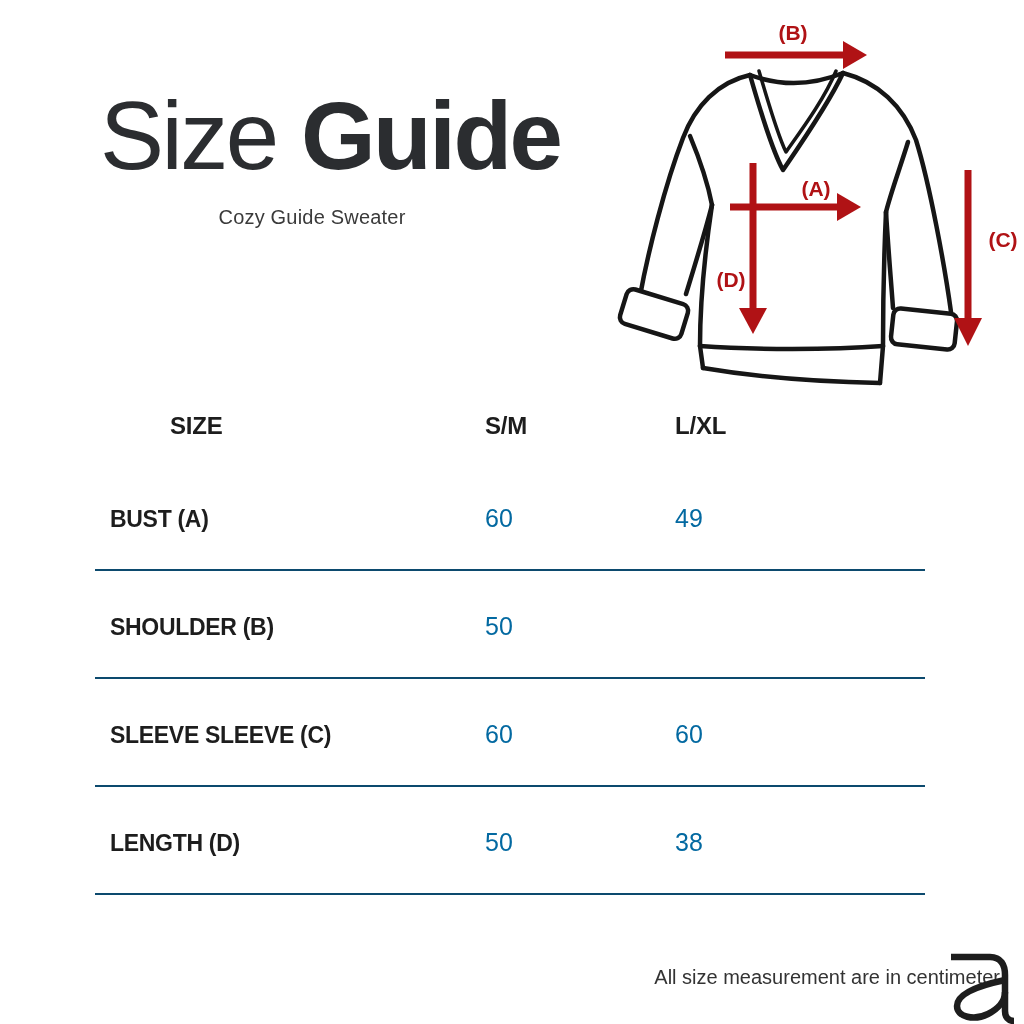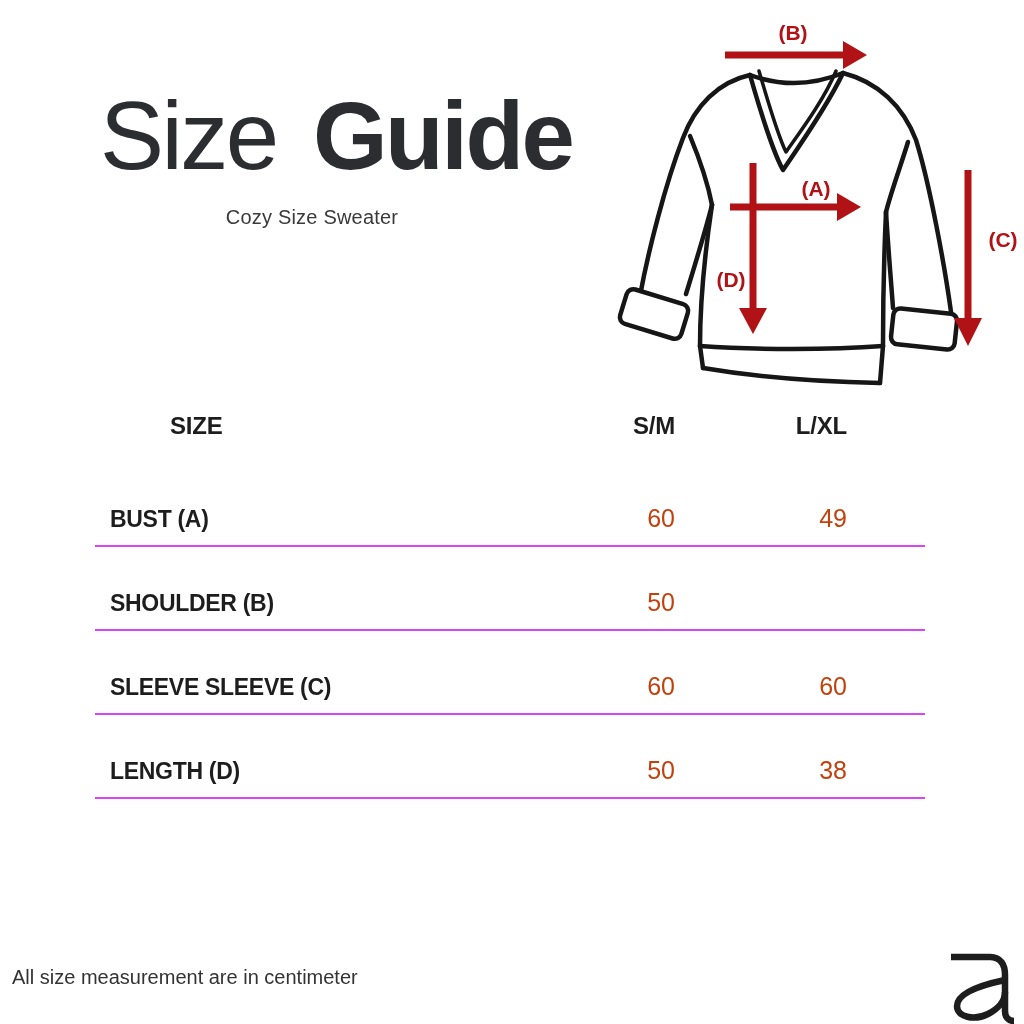--- a/index.html
+++ b/index.html
@@ -11,21 +11,21 @@
   }
   .canvas{position:absolute;inset:0;width:1024px;height:1024px;}
 
   
   .title-block{position:absolute;left:100px;top:88px;width:424px;}
   .title{
     font-size:96px;line-height:1.0;letter-spacing:-2.5px;color:#2b2d30;
     white-space:nowrap;
   }
   .title .t-reg{font-weight:400;}
-  .title .t-bold{font-weight:700;margin-left:12px;}
+  .title .t-bold{font-weight:700;}
   .subtitle{
     margin-top:22px;text-align:center;font-size:20px;color:#3a3a3a;
     font-weight:400;letter-spacing:0.2px;
   }
 
   
   .diagram{position:absolute;left:600px;top:0;width:424px;height:400px;}
   .diagram svg{display:block;}
   .arrow-label{
     font-family:"Liberation Sans","DejaVu Sans",sans-serif;
@@ -34,49 +34,49 @@
 
   
   .size-table{position:absolute;left:95px;top:400px;width:830px;}
   .t-head{
     height:52px;display:grid;grid-template-columns:390px 190px 172px 1fr;
     align-items:center;
   }
   .t-head .h-label{padding-left:75px;text-align:left;}
   .t-row{
     display:grid;grid-template-columns:390px 190px 172px 1fr;
-    align-items:end;padding-bottom:12px;
-    border-bottom:2px solid #d946ef;
+    align-items:end;padding-bottom:36px;
+    border-bottom:2px solid #0c4a6e;
   }
   .t-row.first{height:81px;}   
   .t-row.rest{height:70px;}    
   .h-cell{font-size:24px;font-weight:700;color:#1d1d1d;letter-spacing:-0.2px;}
   .c-label{font-size:23px;font-weight:700;color:#1d1d1d;padding-left:15px;letter-spacing:-0.3px;}
-  .c-val{font-size:25px;font-weight:400;color:#c2410c;text-align:right;}
-  .h-col{text-align:right;}
+  .c-val{font-size:25px;font-weight:400;color:#0369a1;text-align:left;}
+  .h-col{text-align:left;}
 
   
   .footer-note{
-    position:absolute;left:12px;top:966px;width:1000px;text-align:left;
+    position:absolute;left:0;top:966px;width:1000px;text-align:right;
     font-size:20px;color:#333;font-weight:400;
   }
 
   
   .logo{position:absolute;left:948px;top:950px;width:66px;height:74px;}
 </style>
 </head>
 <body>
 
 <div class="canvas">
 
   <div class="title-block">
     <div class="title">
       <span class="t-reg">Size</span><span> </span><span class="t-bold">Guide</span>
     </div>
-    <div class="subtitle">Cozy Size Sweater</div>
+    <div class="subtitle">Cozy Guide Sweater</div>
   </div>
 
   <div class="diagram">
     <svg width="424" height="400" viewBox="0 0 424 400">
 
       <g fill="none" stroke-linecap="round" stroke-linejoin="round" stroke-width="4.5" stroke="#161616">
 
         <path d="M 150 75 Q 196 92 243 73" stroke="#161616"></path>
 
         <path d="M 150 75 C 160 110 172 150 183 170 C 198 148 228 105 243 73" stroke="#161616"></path>

